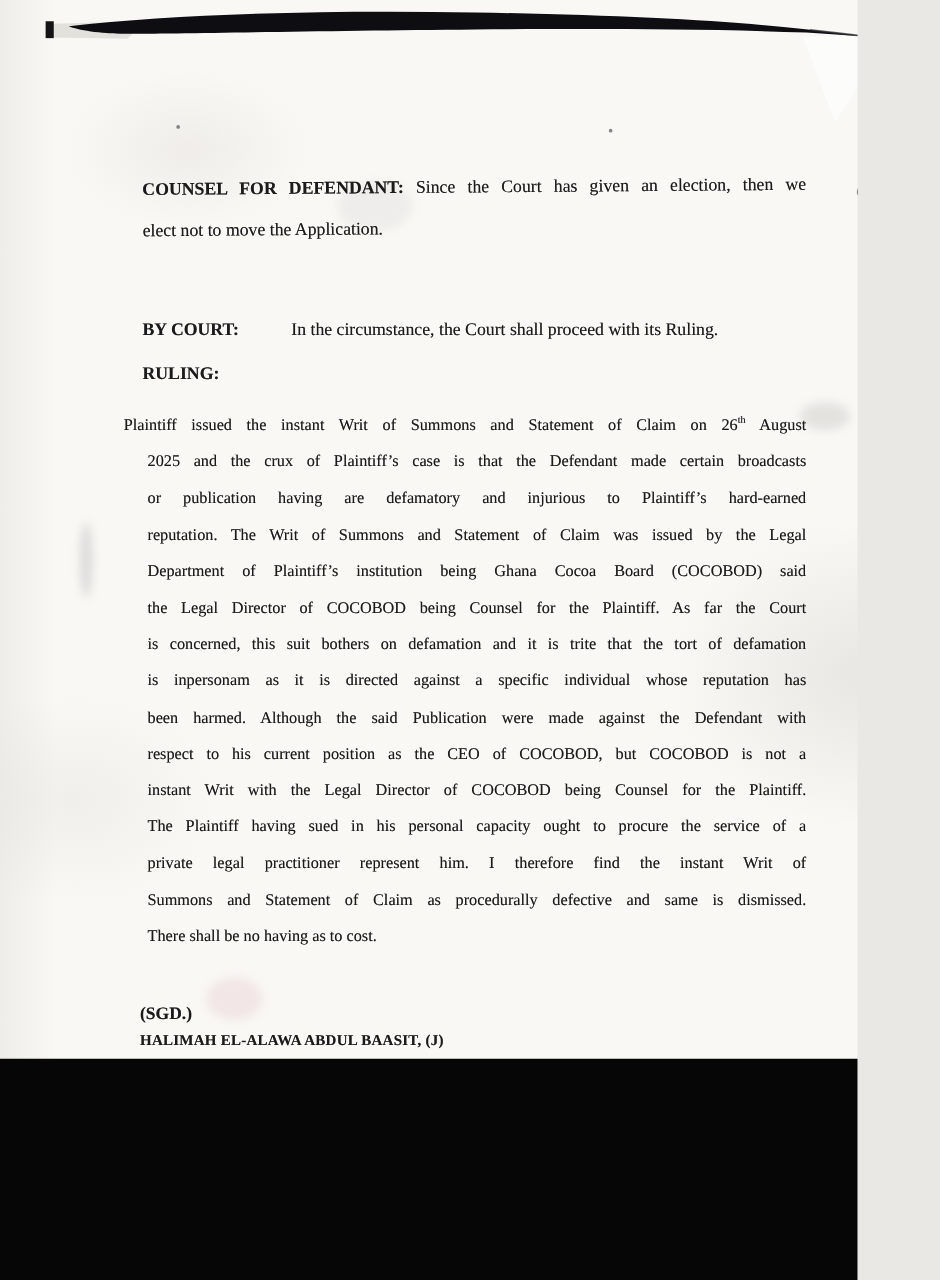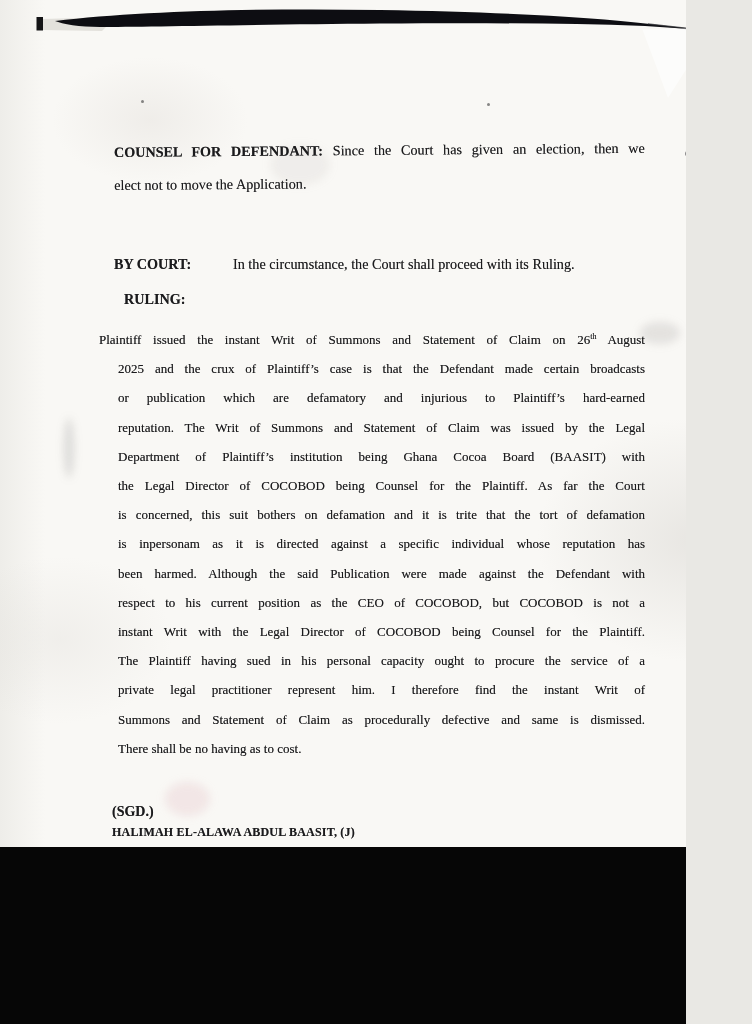--- a/index.html
+++ b/index.html
@@ -17,21 +17,21 @@
   .doc{position:absolute;text-shadow:0 0 .5px rgba(25,25,28,.55);}
   .b{font-weight:bold;}
   sup{font-size:.62em;vertical-align:super;line-height:0;}
   .line{text-align:justify;text-align-last:justify;}
   .line.nojust{text-align:left;text-align-last:left;}
   .line.first{margin-left:-19px;}
   .counsel{top:136px;left:114px;width:531px;line-height:33px;font-size:14.2px;
            transform:rotate(-0.45deg);transform-origin:left center;}
   .bycourt{top:254px;left:114px;width:540px;line-height:20px;font-size:14.2px;font-family:Liberation Serif, serif;}
   .bycourt .lbl{display:inline-block;width:119px;font-weight:bold;}
-  .rulinghead{top:289px;left:114px;font-weight:bold;font-size:14.2px;line-height:20px;margin-left:10px;}
+  .rulinghead{top:289px;left:114px;font-weight:bold;font-size:14.2px;line-height:20px;}
   .rulingpara{top:325px;left:118px;width:527px;line-height:29.2px;font-size:13px;}
   .sgd{top:802px;left:112px;font-weight:bold;font-size:14px;line-height:20px;}
   .judge{top:822px;left:112px;font-weight:bold;font-size:12px;line-height:20px;letter-spacing:.2px;}
   
   .artifact{position:absolute;}
   .right-line{left:721px;top:28px;width:4.5px;height:819px;background:#0e0e10;}
   .bottom-band{left:0;top:847px;width:752px;height:177px;background:#060606;}
   .glare{left:636px;top:28px;width:80px;height:70px;
          clip-path:polygon(8% 2%,96% 0,40% 100%);background:rgba(255,255,255,.55);}
   .smudge{border-radius:50%;filter:blur(4px);}
@@ -80,23 +80,23 @@
 
   <div class="doc bycourt">
     <span class="lbl">BY COURT:</span><span>In the circumstance, the Court shall proceed with its Ruling.</span>
   </div>
 
   <div class="doc rulinghead">RULING:</div>
 
   <div class="doc rulingpara">
       <div class="line first"><span>Plaintiff issued the instant Writ of Summons and Statement of Claim on 26<sup>th</sup> August</span></div>
       <div class="line"><span>2025 and the crux of Plaintiff’s case is that the Defendant made certain broadcasts</span></div>
-      <div class="line"><span>or publication which are defamatory and injurious to Plaintiff’s hard-earned</span></div>
+      <div class="line"><span>or publication having are defamatory and injurious to Plaintiff’s hard-earned</span></div>
       <div class="line"><span>reputation.  The Writ of Summons and Statement of Claim was issued by the Legal</span></div>
-      <div class="line"><span>Department of Plaintiff’s institution being Ghana Cocoa Board (BAASIT) with</span></div>
+      <div class="line"><span>Department of Plaintiff’s institution being Ghana Cocoa Board (COCOBOD) said</span></div>
       <div class="line"><span>the Legal Director of COCOBOD being Counsel for the Plaintiff.  As far the Court</span></div>
       <div class="line"><span>is concerned, this suit bothers on defamation and it is trite that the tort of defamation</span></div>
       <div class="line"><span>is inpersonam as it is directed against a specific individual whose reputation has</span></div>
       <div class="line"><span>been harmed.  Although the said Publication were made against the Defendant with</span></div>
       <div class="line"><span>respect to his current position as the CEO of COCOBOD, but COCOBOD is not a</span></div>
       <div class="line"><span>instant Writ with the Legal Director of COCOBOD being Counsel for the Plaintiff.</span></div>
       <div class="line"><span>The Plaintiff having sued in his personal capacity ought to procure the service of a</span></div>
       <div class="line"><span>private legal practitioner represent him.  I therefore find the instant Writ of</span></div>
       <div class="line"><span>Summons and Statement of Claim as procedurally defective and same is dismissed.</span></div>
       <div class="line nojust"><span>There shall be no having as to cost.</span></div>

